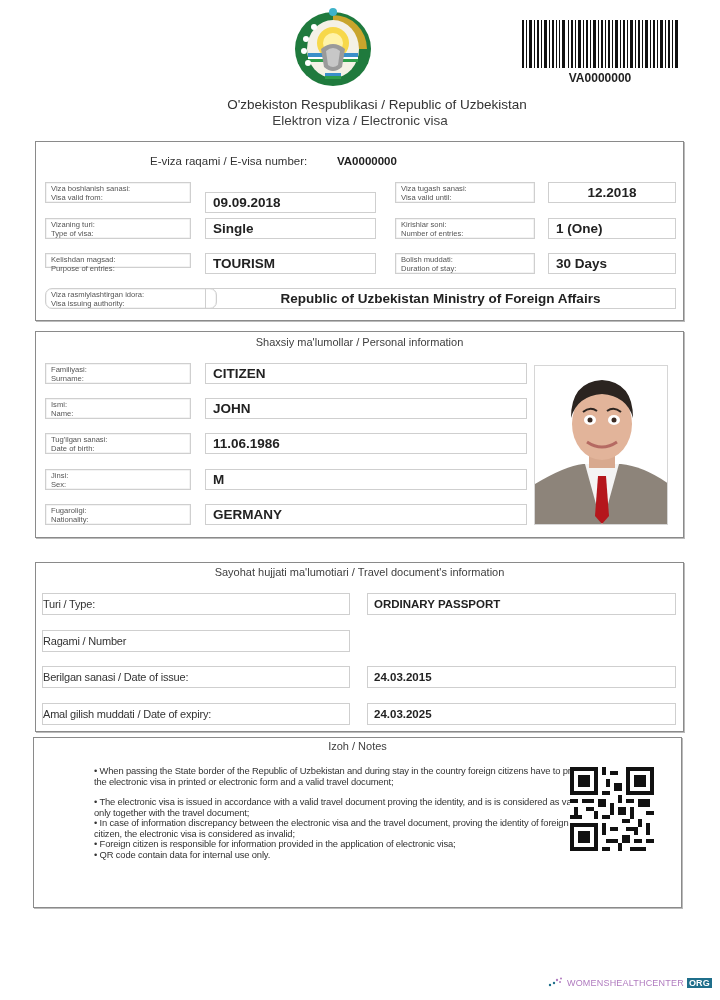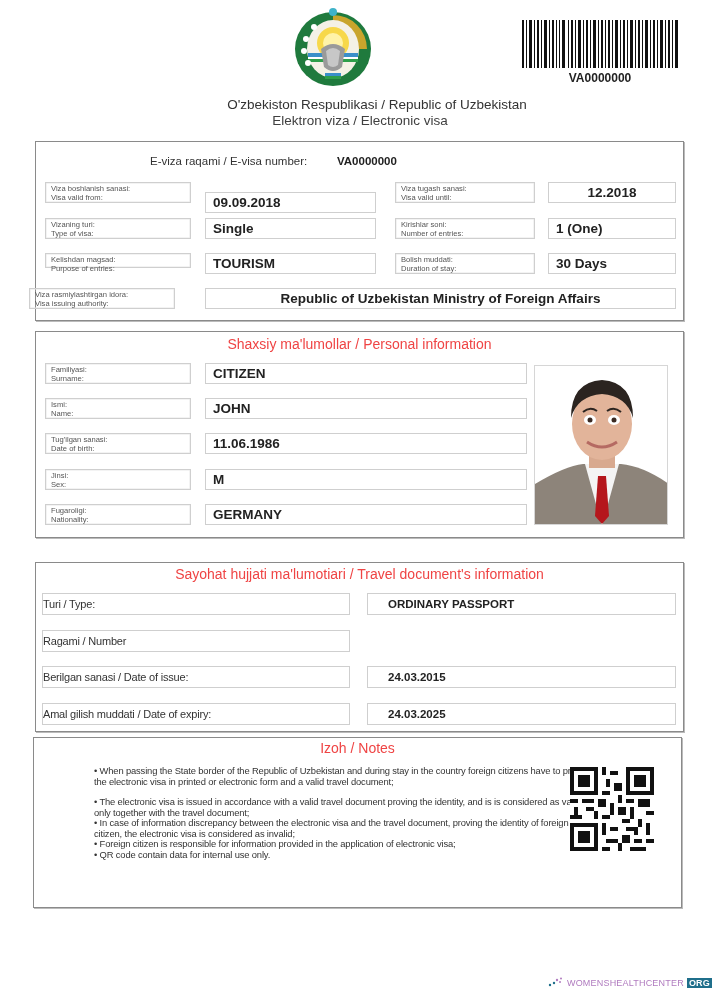--- a/index.html
+++ b/index.html
@@ -10,28 +10,28 @@
 
   
   .emblem { left: 292px; top: 5px; width: 82px; height: 82px; }
   .barcode { left: 522px; top: 20px; width: 156px; height: 48px; }
   .barcode-text { left: 522px; top: 71px; width: 156px; text-align: center; font-size: 12px; font-weight: bold; color: #222; }
   .title1 { left: 0; top: 97px; width: 720px; text-align: center; font-size: 13.5px; color: #333; margin-left: 17px; }
   .title2 { left: 0; top: 113px; width: 720px; text-align: center; font-size: 13.5px; color: #404040; }
 
   
   .section { border: 1.5px solid #8a8a8a; box-shadow: 1px 1px 0 #bbb; background: #fff; }
-  .sec-title { text-align: center; font-size: 14px; color: #ef4444; }
+  .sec-title { text-align: center; font-size: 11px; color: #404040; }
 
   .lbox { border: 1px solid #cfcfcf; box-shadow: inset 0 0 0 0.5px #e8e8e8; font-size: 7.6px; line-height: 9px; color: #555; padding: 1px 0 0 5px; }
   .vbox { border: 1px solid #cfcfcf; font-size: 13.5px; font-weight: bold; color: #222; padding-left: 7px; display: flex; align-items: center; }
   .vbox.center { justify-content: center; padding-left: 0; }
 
   .tlbox { border: 1px solid #cfcfcf; font-size: 11px; color: #333; display: flex; align-items: center; letter-spacing: -0.2px; }
-  .tvbox { border: 1px solid #cfcfcf; font-size: 11.5px; font-weight: bold; color: #222; padding-left: 20px; display: flex; align-items: center; }
+  .tvbox { border: 1px solid #cfcfcf; font-size: 11.5px; font-weight: bold; color: #222; padding-left: 6px; display: flex; align-items: center; }
 
   .notes { font-size: 9.4px; color: #333; line-height: 10.5px; letter-spacing: -0.15px; }
   .notes p { margin: 0; }
   .notes .gap { height: 10px; }
 
   .photo { border: 1px solid #d6d6d6; background: #fff; overflow: hidden; }
 
   .watermark { right: 8px; top: 977px; display: flex; align-items: center; gap: 3px; font-size: 9px; color: #b07bbf; letter-spacing: 0.2px; }
   .watermark .org { background: #1f6f8b; color: #fff; padding: 0 2px; font-weight: bold; }
 </style>
@@ -144,21 +144,21 @@
   <div>Kelishdan magsad:</div>
   <div>Purpose of entries:</div>
 </div>
 <div class="abs vbox" style="left:205px; top:253px; width:171px; height:21px;">TOURISM</div>
 <div class="abs lbox" style="left:395px; top:253px; width:140px; height:21px;">
   <div>Bolish muddati:</div>
   <div>Duration of stay:</div>
 </div>
 <div class="abs vbox" style="left:548px; top:253px; width:128px; height:21px;">30 Days</div>
 
-<div class="abs lbox" style="left:29px; top:288px; width:146px; height:21px;">
+<div class="abs lbox" style="left:45px; top:288px; width:172px; height:21px;border-radius:7px;">
   <div>Viza rasmiylashtirgan idora:</div>
   <div>Visa issuing authority:</div>
 </div>
 <div class="abs vbox center" style="left:205px; top:288px; width:471px; height:21px;">Republic of Uzbekistan Ministry of Foreign Affairs</div>
 
 <div class="abs section" style="left:35px; top:331px; width:649px; height:207px;"></div>
 <div class="abs sec-title" style="left:35px; top:336px; width:649px;">Shaxsiy ma'lumollar / Personal information</div>
 
 <div class="abs lbox" style="left:45px; top:363px; width:146px; height:21px;">
   <div>Familiyasi:</div>

